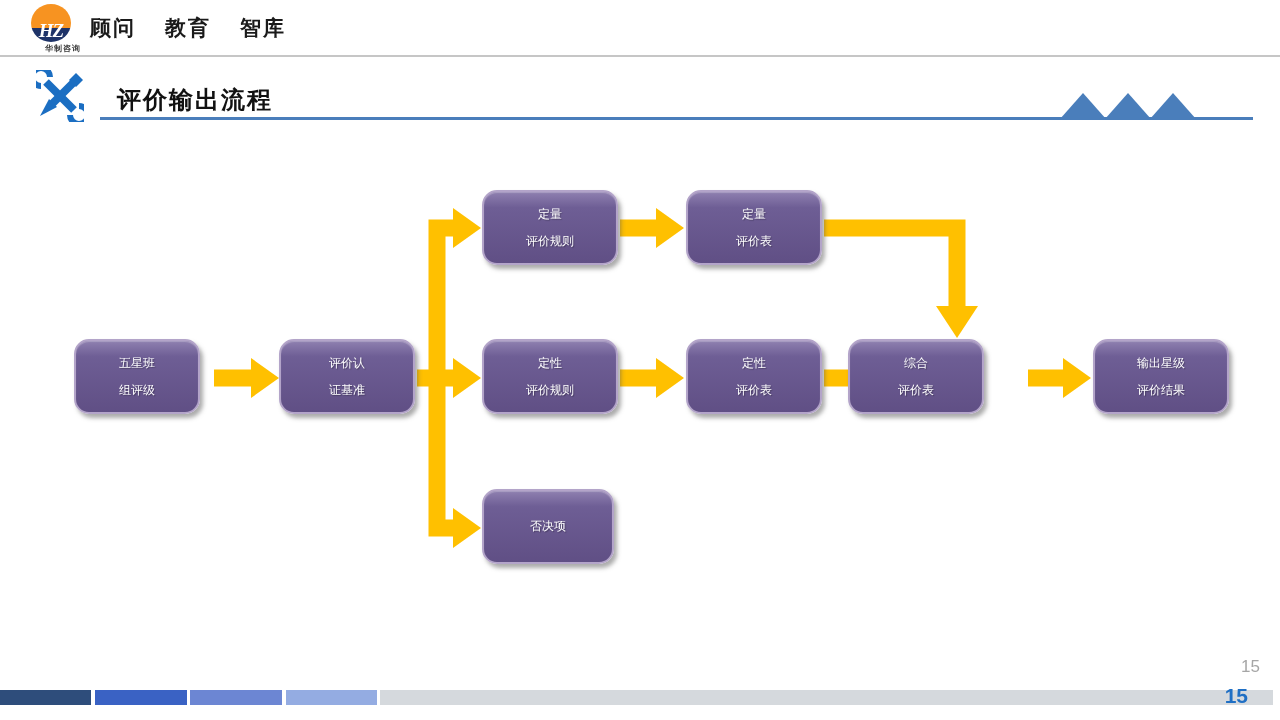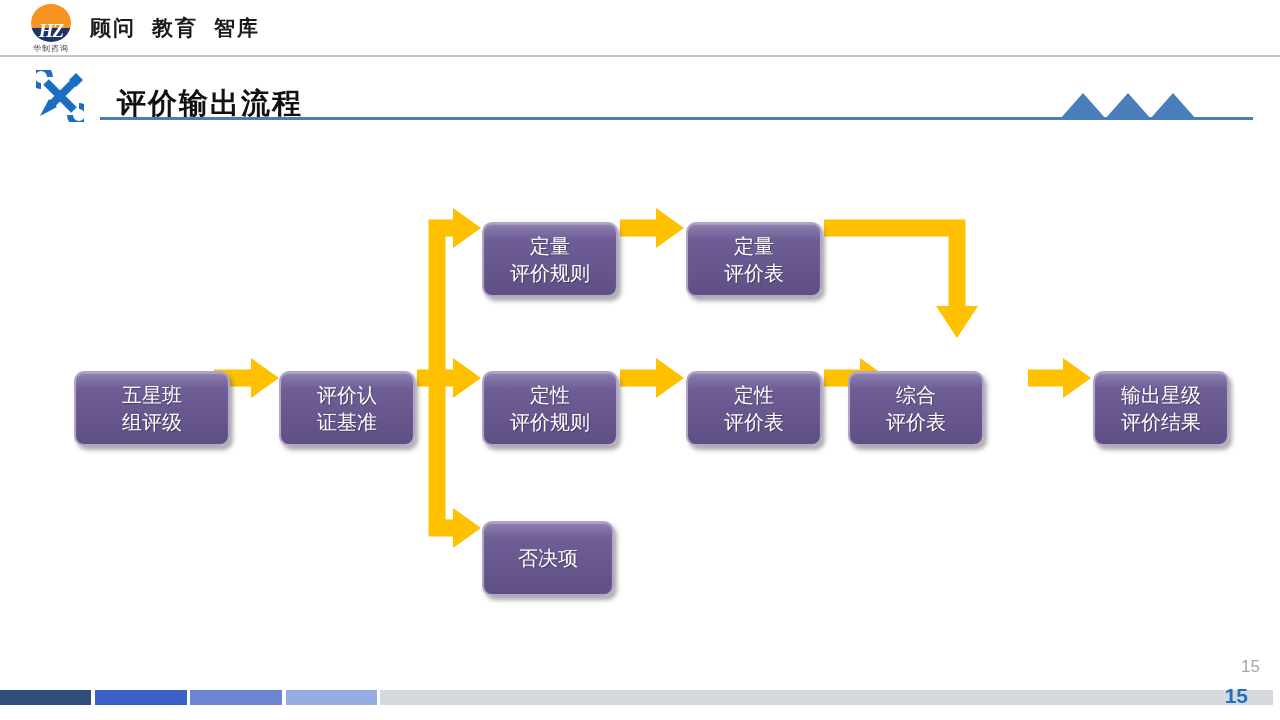--- a/index.html
+++ b/index.html
@@ -26,50 +26,50 @@
   .logo-circle{
     position:absolute;left:7px;top:0;width:40px;height:38px;border-radius:50%;
     background:linear-gradient(180deg, var(--logo-orange) 0%, var(--logo-orange) 62%, var(--logo-navy) 63%, var(--logo-navy) 100%);
     display:flex;align-items:flex-end;justify-content:center;
   }
   .logo-monogram{
     color:#fff;font-family:"Liberation Serif", serif;font-weight:bold;font-style:italic;
     font-size:19px;margin-top:-6px;letter-spacing:-1px;
   }
   .logo-caption{
-    position:absolute;left:0;top:39px;width:54px;
-    font-size:8px;font-weight:normal;color:#3A3A3A;letter-spacing:1px;white-space:nowrap;
+    position:absolute;left:12px;top:39px;width:54px;
+    font-size:8px;font-weight:bold;color:#3A3A3A;letter-spacing:1px;white-space:nowrap;
   }
   .menu{
-    position:absolute;left:90px;top:14px;display:flex;gap:16px;
+    position:absolute;left:90px;top:14px;display:flex;gap:29px;
     font-family:"Liberation Serif", serif;font-size:21px;font-weight:bold;color:#1A1A1A;
     letter-spacing:2px;
   }
   
   .title-icon{position:absolute;left:36px;top:70px;width:48px;height:52px;}
   .page-title{
-    position:absolute;left:117px;top:84px;font-size:29px;font-weight:bold;color:#111;
+    position:absolute;left:117px;top:84px;font-size:24px;font-weight:bold;color:#111;
     letter-spacing:2px;
   }
   .title-underline{position:absolute;left:100px;top:117px;width:1153px;height:3px;background:var(--accent-line);}
   .deco-triangles{position:absolute;left:1060px;top:92px;width:140px;height:27px;}
   .tri{fill:var(--accent-line);}
   
   .arrows{position:absolute;left:0;top:150px;width:1280px;height:450px;}
   .ar-line{stroke:var(--arrow);stroke-width:17;fill:none;}
   .ar-head{fill:var(--arrow);}
   .node{
     position:absolute;display:flex;align-items:center;justify-content:center;
-    border:2px solid var(--node-border);border-radius:10px;
+    border:2px solid var(--node-border);border-radius:15px;
     background:linear-gradient(180deg,#8F80B0 0%,#6E5E95 22%,#604F85 100%);
     box-shadow:3px 4px 4px rgba(90,90,90,0.5), inset 0 1px 1px rgba(255,255,255,0.25);
-    color:#fff;font-size:20px;line-height:27px;text-align:center;
-    white-space:pre-line;text-shadow:1px 1px 1px rgba(0,0,0,0.3);margin-top:32px;
+    color:#fff;font-size:12px;line-height:27px;text-align:center;
+    white-space:pre-line;text-shadow:1px 1px 1px rgba(0,0,0,0.3);
   }
-  .n1{left:74px;top:339px;width:156px;height:75px;}
+  .n1{left:74px;top:339px;width:126px;height:75px;}
   .n2{left:279px;top:339px;width:136px;height:75px;}
   .n3{left:482px;top:190px;width:136px;height:75px;}
   .n4{left:686px;top:190px;width:136px;height:75px;}
   .n5{left:482px;top:339px;width:136px;height:75px;}
   .n6{left:686px;top:339px;width:136px;height:75px;}
   .n7{left:482px;top:489px;width:132px;height:75px;}
   .n8{left:848px;top:339px;width:136px;height:75px;}
   .n9{left:1093px;top:339px;width:136px;height:75px;text-align:center;}
   
   .page-num{position:absolute;right:20px;top:657px;font-size:17px;color:#A6A6A6;}

